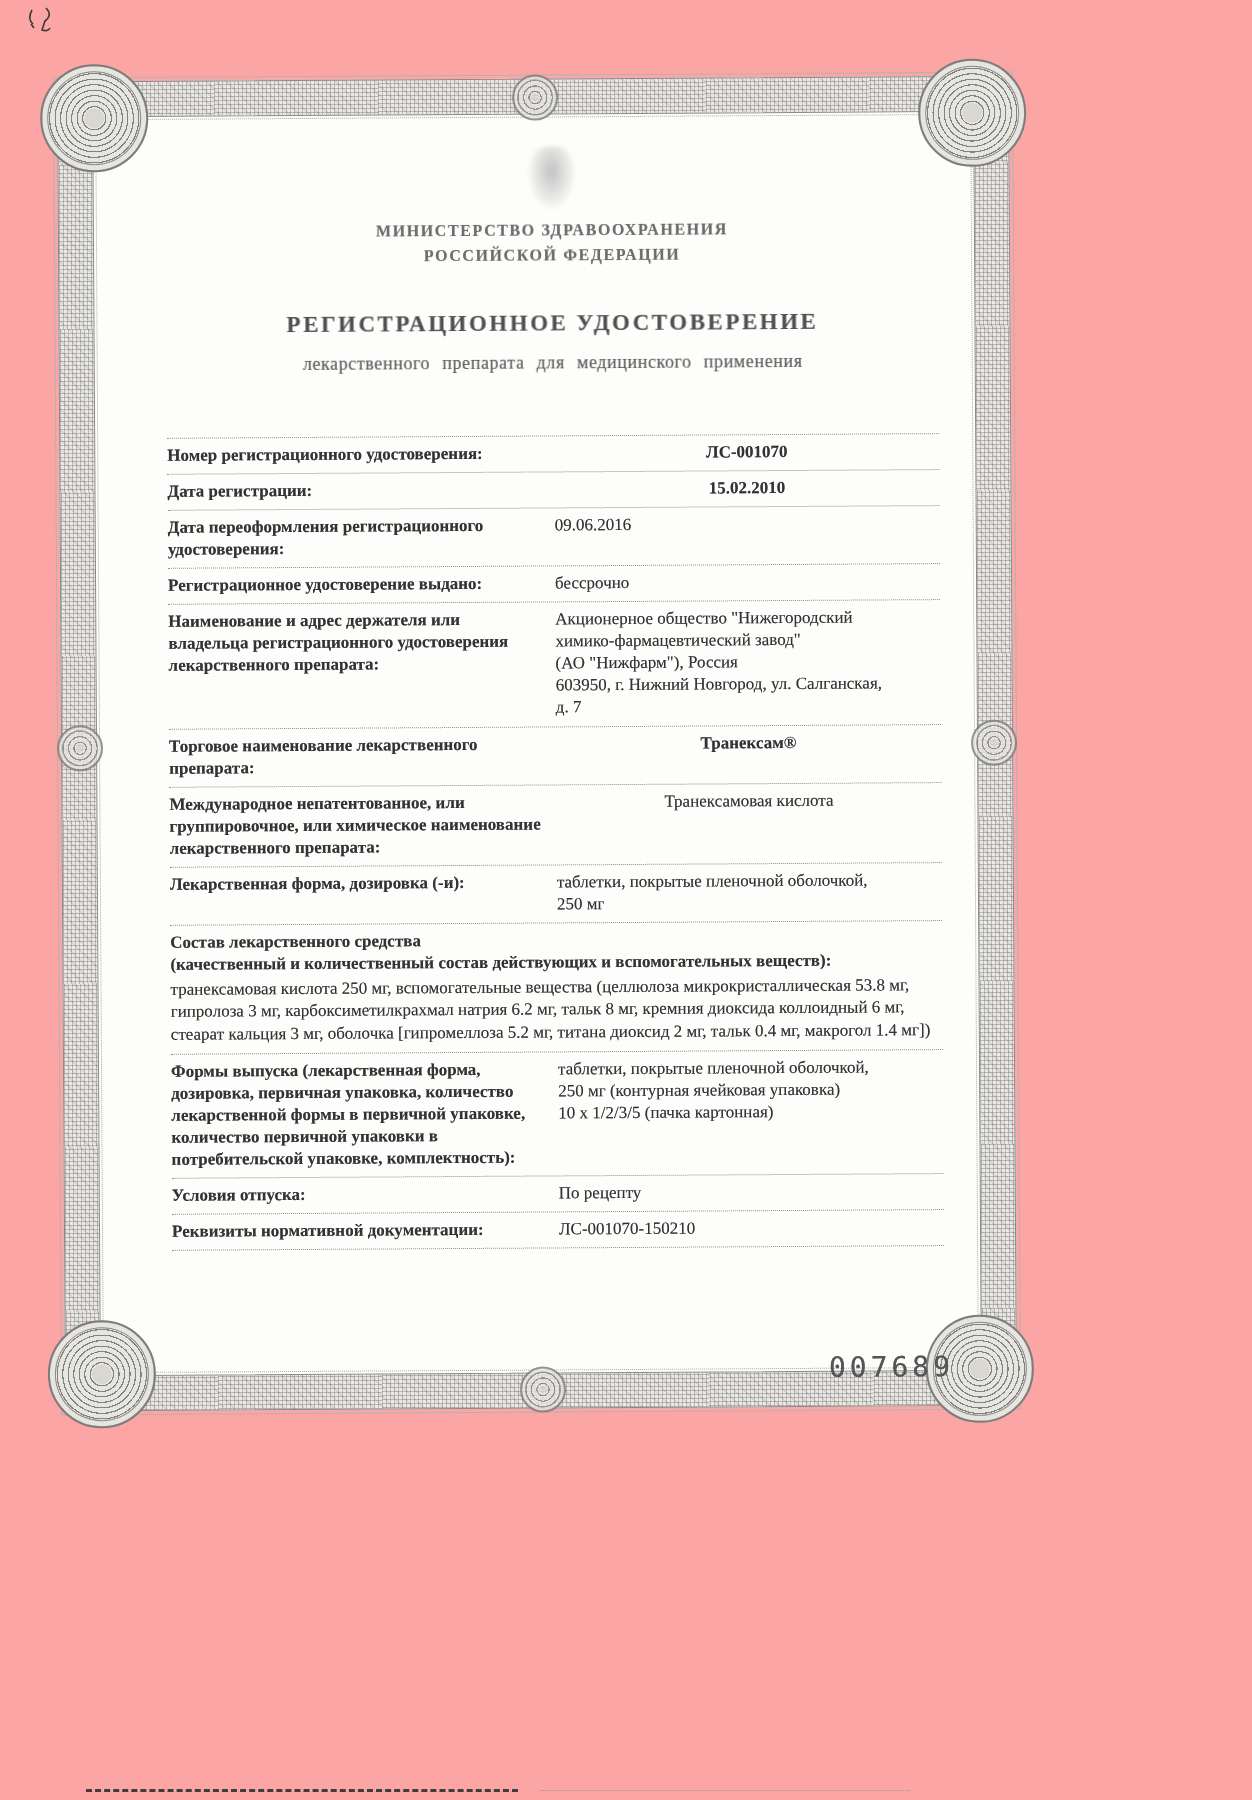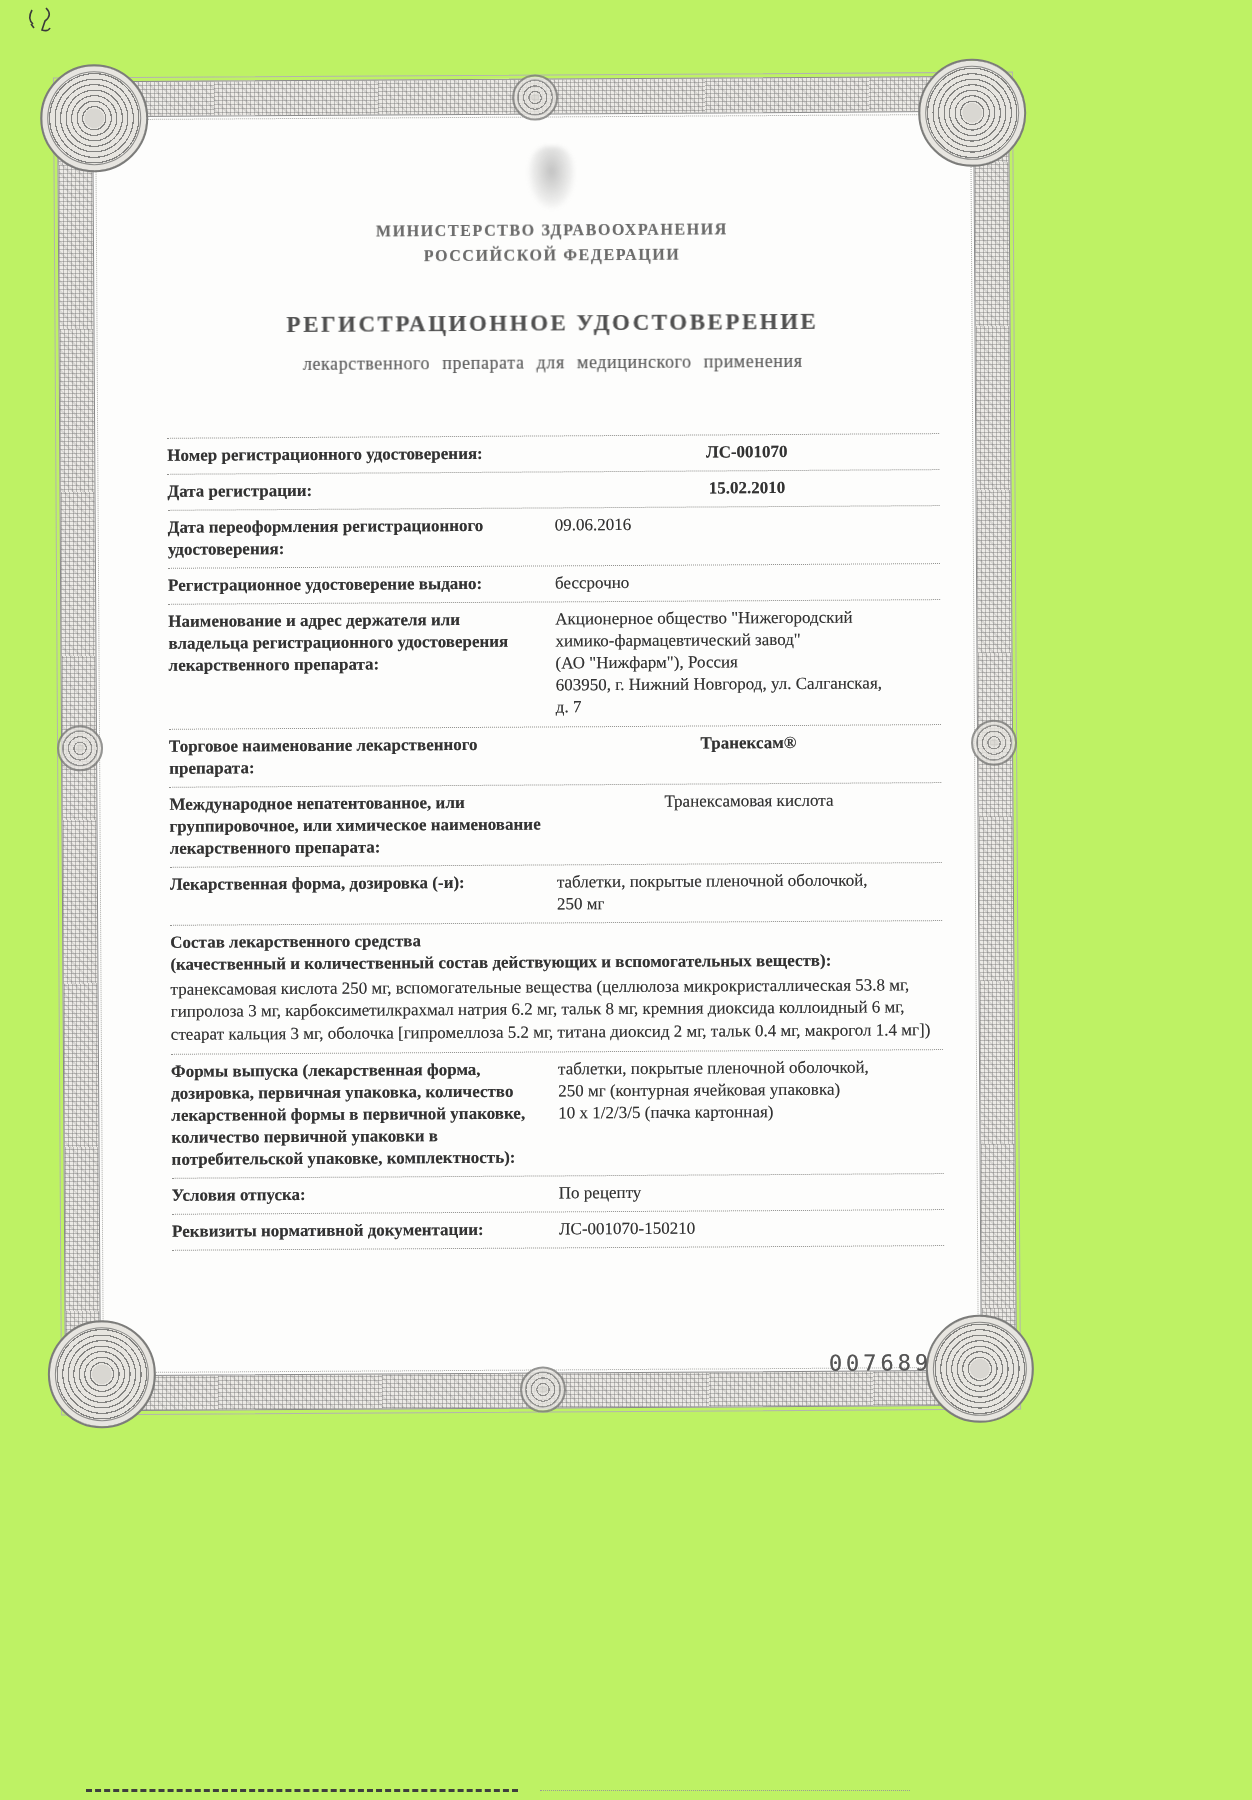--- a/index.html
+++ b/index.html
@@ -1,20 +1,20 @@
 <!DOCTYPE html>
 <html><head>
 <meta charset="utf-8">
 <style>
   html,body{margin:0;padding:0;background:#e9e9e9;}
   .page{
     position:relative;
     width:1252px;height:1800px;
     margin:0 auto;
-    background:#bef264;
+    background:#fca5a5;
     overflow:hidden;
     font-family:"Liberation Serif", serif;
     color:#333;
   }
   
   .cert{
     position:absolute;left:0;top:0;width:100%;height:100%;
     transform:rotate(-0.35deg);
     transform-origin:50% 50%;
   }
@@ -96,21 +96,21 @@
   .row-wide{display:block;padding:6px 0 8px 0;border-bottom:1px dotted #8f8f8c;}
   .lbl{font-weight:bold;white-space:pre-line;}
   .val{white-space:pre-line;}
   .v-center{text-align:center;}
   .v-bold{font-weight:bold;}
   .row-wide .val{margin-top:3px;font-weight:normal;}
 
   .stamp{
     position:absolute;left:826px;top:1352px;z-index:6;
     font-family:"DejaVu Sans Mono", monospace;
-    font-size:22px;letter-spacing:4px;color:#555;
+    font-size:28px;letter-spacing:4px;color:#555;
     text-shadow:0 0 .5px rgba(60,60,60,.6);
   }
   
   .pen-mark{position:absolute;left:22px;top:4px;z-index:7;}
   
   .artifact-dark{
     position:absolute;left:86px;top:1789px;width:432px;height:0;
     border-top:3px dashed #3e3e3e;z-index:7;
   }
   .artifact-light{

